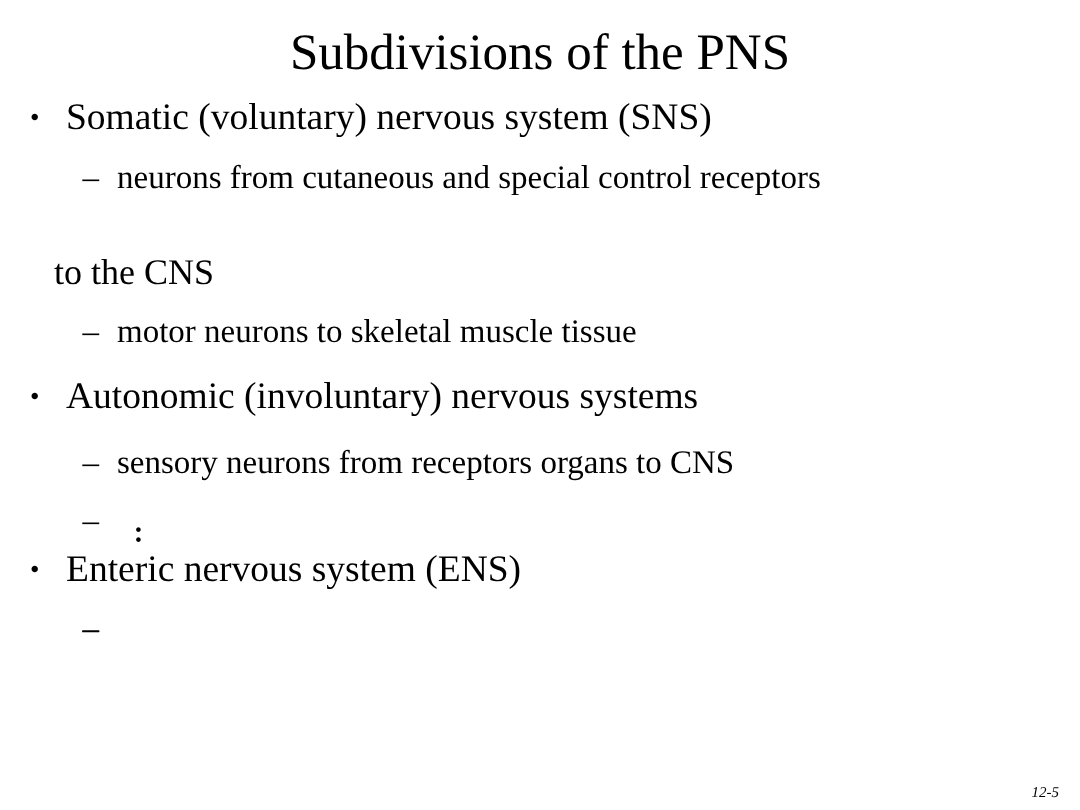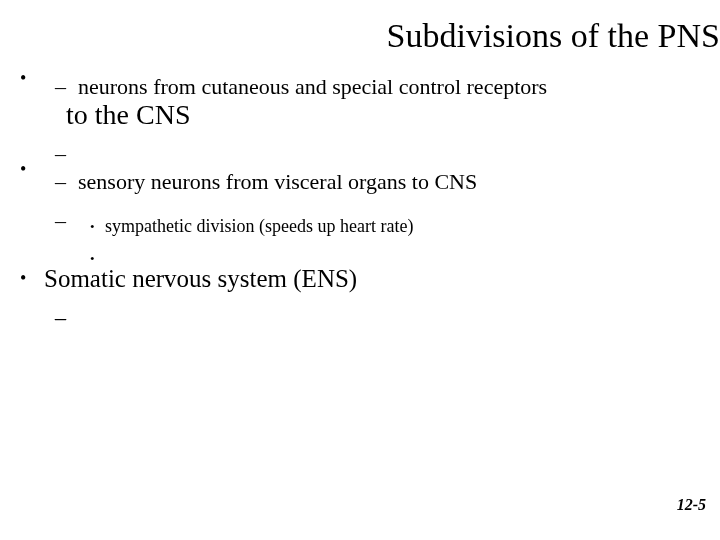--- a/index.html
+++ b/index.html
@@ -21,21 +21,21 @@
     height: 540px;
     background: #ffffff;
   }
 
   
   .slide-title {
     position: absolute;
     left: 0;
     top: 16px;
     width: 720px;
-    text-align: right;
+    text-align: center;
     font-size: 34px;
     line-height: 40px;
     letter-spacing: 0px;
     white-space: nowrap;
   }
 
   
   .body-block {
     position: absolute;
     left: 0;
@@ -71,23 +71,24 @@
     line-height: 28px;
   }
   .lvl2 .marker {
     position: absolute;
     left: 55px;
     top: 0;
     font-size: 22px;
     line-height: 28px;
   }
   .lvl2-cont {
-    padding-left: 66px;
-    font-size: 28px;
+    padding-left: 36px;
+    font-size: 24px;
     line-height: 28px;
+    margin-top: 36px;
   }
 
   
   .lvl3 {
     padding-left: 105px;
     font-size: 18px;
     line-height: 25px;
   }
   .lvl3 .marker {
     position: absolute;
@@ -100,94 +101,95 @@
   
   .gap-sm { height: 7px; }
   .gap-md { height: 11px; }
   .gap-lg { height: 14px; }
   .gap-xl { height: 17px; }
 
   
   .slide-number {
     position: absolute;
     right: 14px;
-    bottom: 28px;
-    font-size: 16px;
+    bottom: 4px;
+    font-size: 10px;
     font-style: italic;
     line-height: 14px;
     color: #000000;
-    font-weight: bold;
   }
 </style>
 </head>
 <body>
 
 <div class="slide">
 
   <div class="slide-title">Subdivisions of the PNS</div>
 
   <div class="body-block">
 
     <div class="line lvl1">
       <span class="marker">•</span>
+      <span>Somatic (voluntary) nervous system (SNS)</span>
     </div>
 
     <div class="gap-sm"></div>
 
     <div class="line lvl2">
       <span class="marker">–</span>
       <span>neurons from cutaneous and special control receptors</span>
     </div>
     <div class="line lvl2-cont">
       <span>to the CNS</span>
     </div>
 
     <div class="gap-md"></div>
 
     <div class="line lvl2">
       <span class="marker">–</span>
+      <span>motor neurons to skeletal muscle tissue</span>
     </div>
 
     <div class="gap-lg"></div>
 
     <div class="line lvl1">
       <span class="marker">•</span>
+      <span>Autonomic (involuntary) nervous systems</span>
     </div>
 
     <div class="gap-md"></div>
 
     <div class="line lvl2">
       <span class="marker">–</span>
-      <span>sensory neurons from visceral organs to CNS</span>
+      <span>sensory neurons from receptors organs to CNS</span>
     </div>
 
     <div class="gap-md"></div>
 
     <div class="line lvl2">
       <span class="marker">–</span>
     </div>
 
     <div class="gap-sm"></div>
 
     <div class="line lvl3">
       <span class="marker">•</span>
-      <span>sympathetic division (speeds up heart rate)</span>
     </div>
 
     <div class="gap-sm"></div>
 
     <div class="line lvl3">
       <span class="marker">•</span>
     </div>
 
     <div class="gap-xl"></div>
 
     <div class="line lvl1">
       <span class="marker">•</span>
-      <span>Somatic nervous system (ENS)</span>
+      <span>Enteric nervous system (ENS)</span>
     </div>
 
     <div class="gap-sm"></div>
 
     <div class="line lvl2">
       <span class="marker">–</span>
     </div>
 
     <div class="line lvl2">
       <span class="marker">–</span>

